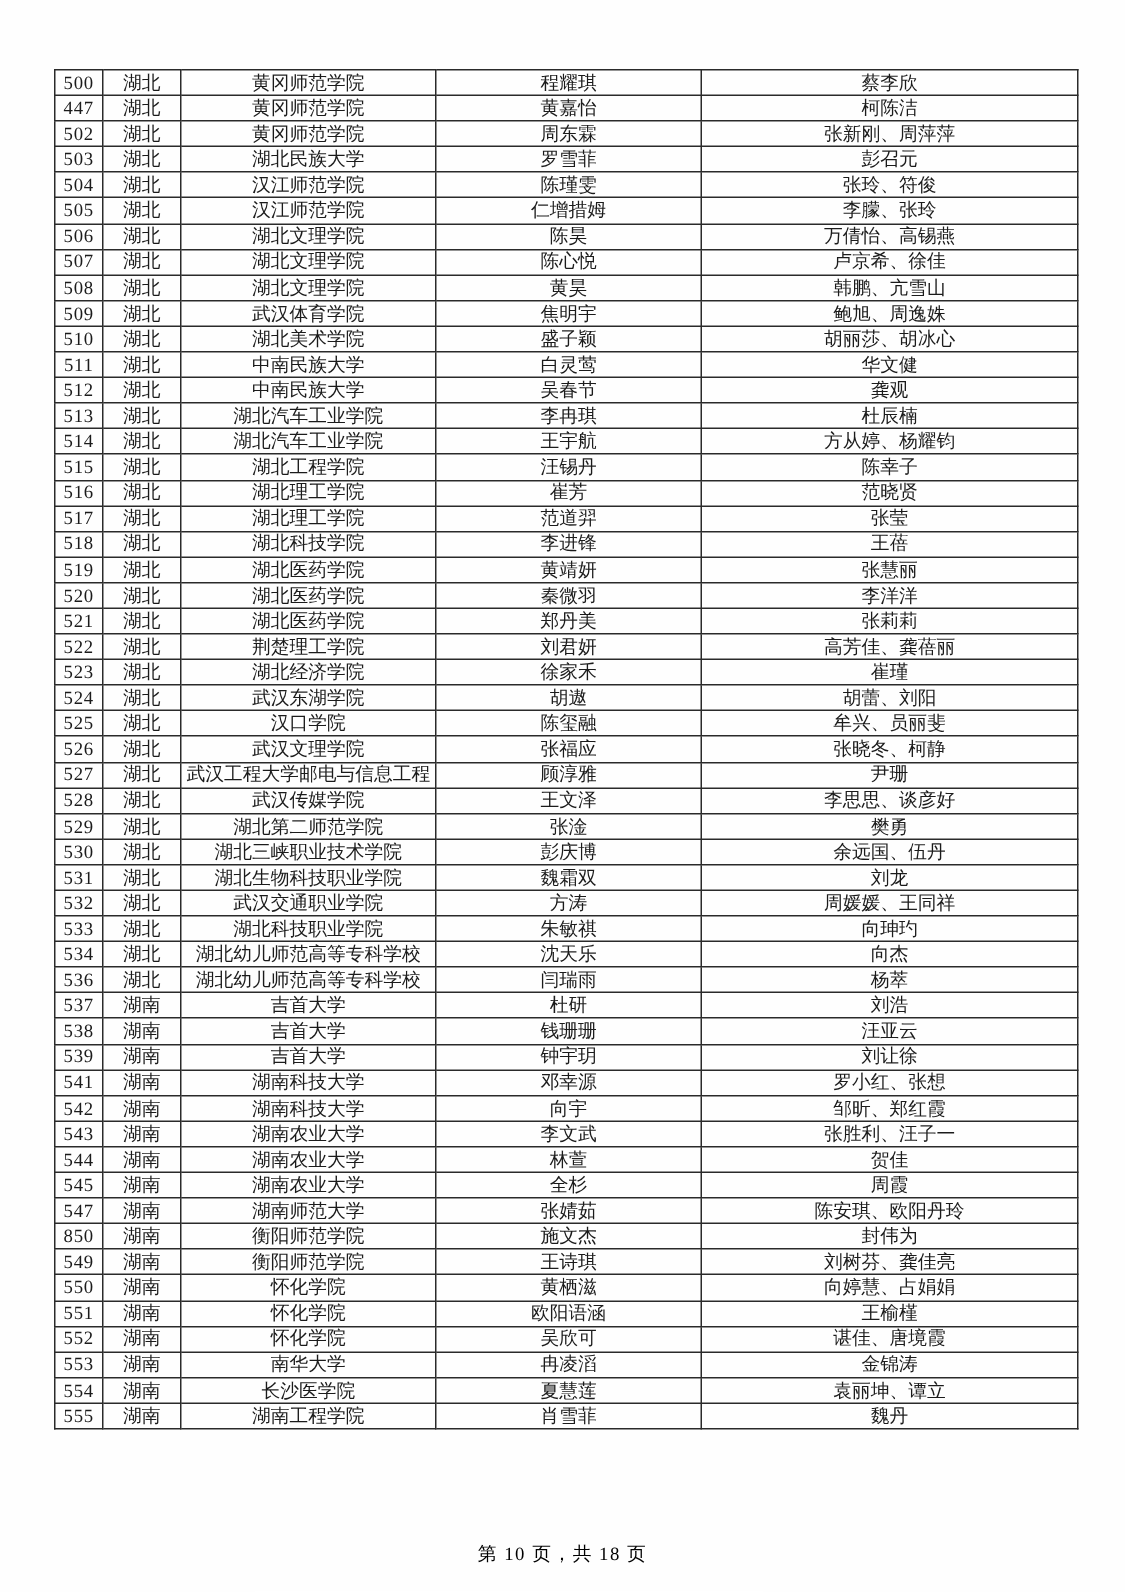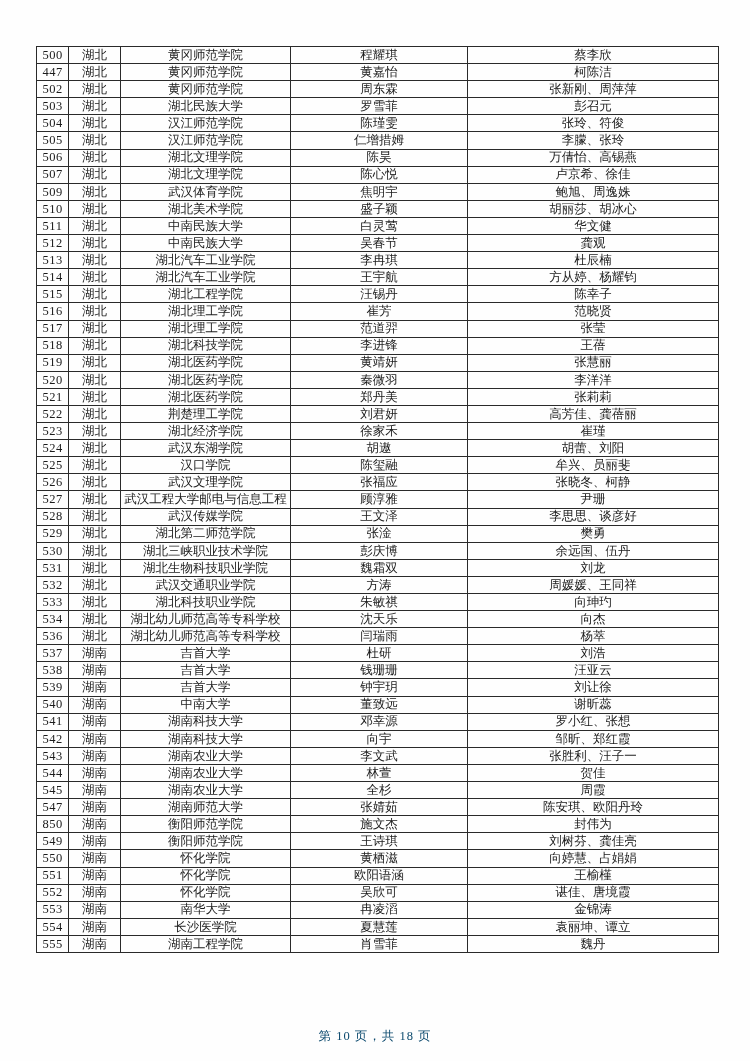--- a/index.html
+++ b/index.html
@@ -37,21 +37,21 @@
     vertical-align: middle;
   }
   td.c-no { font-size: 12px; letter-spacing: 0.5px; margin-left: 34px; }
   .footer {
     position: absolute;
     left: 0;
     width: 100%;
     top: 1028px;
     text-align: center;
     font-size: 12.5px;
-    color: #0c4a6e;
+    color: #000000;
     letter-spacing: 1px;
   }
 </style>
 </head>
 <body>
 
 <div class="page">
 
   <table class="roster">
     <colgroup>
@@ -112,20 +112,27 @@
           <td>万倩怡、高锡燕</td>
         </tr>
         <tr>
           <td class="c-no">507</td>
           <td>湖北</td>
           <td>湖北文理学院</td>
           <td>陈心悦</td>
           <td>卢京希、徐佳</td>
         </tr>
         <tr>
+          <td class="c-no">508</td>
+          <td>湖北</td>
+          <td>湖北文理学院</td>
+          <td>黄昊</td>
+          <td>韩鹏、亢雪山</td>
+        </tr>
+        <tr>
           <td class="c-no">509</td>
           <td>湖北</td>
           <td>武汉体育学院</td>
           <td>焦明宇</td>
           <td>鲍旭、周逸姝</td>
         </tr>
         <tr>
           <td class="c-no">510</td>
           <td>湖北</td>
           <td>湖北美术学院</td>
@@ -320,27 +327,20 @@
           <td>吉首大学</td>
           <td>钱珊珊</td>
           <td>汪亚云</td>
         </tr>
         <tr>
           <td class="c-no">539</td>
           <td>湖南</td>
           <td>吉首大学</td>
           <td>钟宇玥</td>
           <td>刘让徐</td>
-        </tr>
-        <tr>
-          <td class="c-no">540</td>
-          <td>湖南</td>
-          <td>中南大学</td>
-          <td>董致远</td>
-          <td>谢昕蕊</td>
         </tr>
         <tr>
           <td class="c-no">541</td>
           <td>湖南</td>
           <td>湖南科技大学</td>
           <td>邓幸源</td>
           <td>罗小红、张想</td>
         </tr>
         <tr>
           <td class="c-no">542</td>

